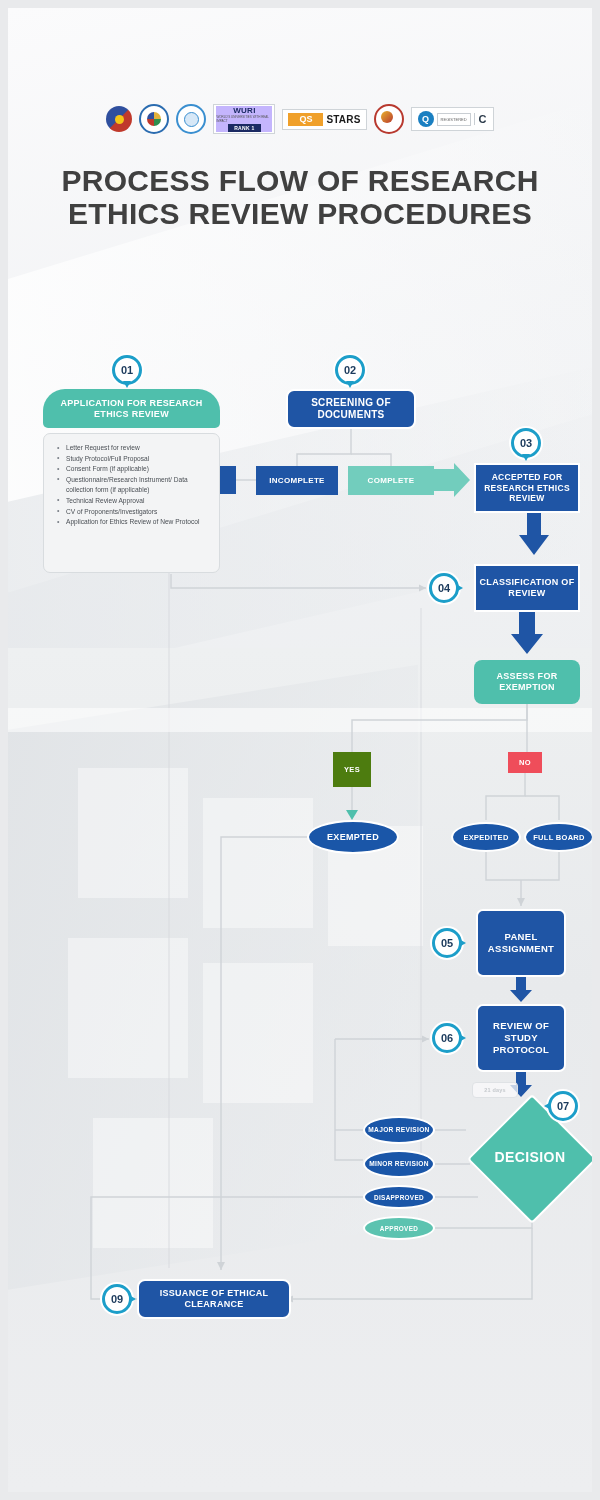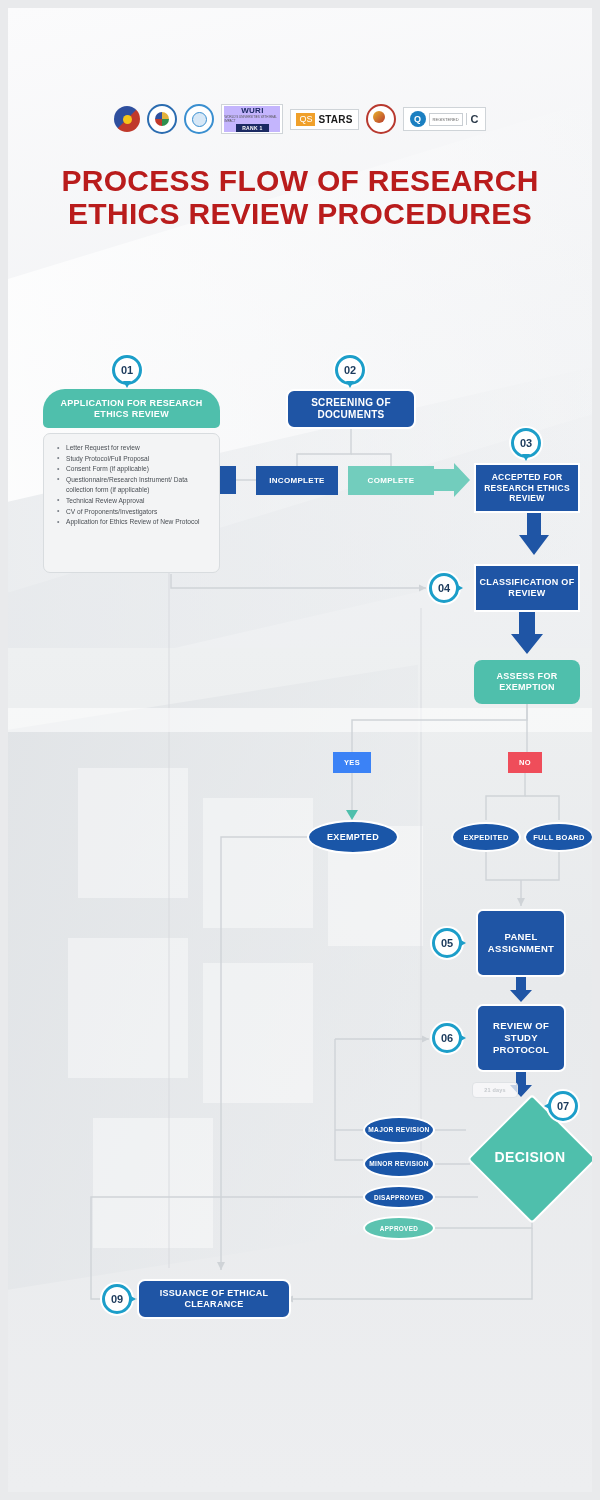--- a/index.html
+++ b/index.html
@@ -63,37 +63,37 @@
     border:1px solid #3a8fd0;display:block;}
   .logo-box{border:1px solid #cfd4d8;background:#fff;
     display:flex;align-items:center;justify-content:center;padding:1px 2px;}
   .wurj{width:56px;height:26px;display:flex;flex-direction:column;
     align-items:center;justify-content:center;background:#c4b5fd;}
   .wurj-top{font-size:8px;font-weight:bold;color:#1b2a63;letter-spacing:.3px;line-height:9px;}
   .wurj-sub{font-size:3px;color:#555;line-height:4px;}
   .wurj-rank{background:#1b2a63;color:#fff;font-size:5px;font-weight:bold;
     padding:1px 6px;margin-top:1px;letter-spacing:.3px;}
   .qs{display:flex;align-items:center;gap:3px;background:#fff;padding:2px 3px;}
-  .qs-mark{background:#f0a02a;color:#fff;font-size:9px;font-weight:normal;
-    padding:2px 3px;line-height:9px;}
+  .qs-mark{background:#f0a02a;color:#fff;font-size:9px;font-weight:bold;
+    padding:2px 11px;line-height:9px;}
   .qs-txt{font-size:10px;font-weight:bold;color:#1a1a1a;letter-spacing:.2px;}
   .lg-swirl{width:26px;height:26px;border-radius:50%;background:#fff;
     border:2px solid #b8392f;position:relative;}
   .lg-swirl:after{content:"";position:absolute;left:5px;top:5px;width:12px;height:12px;
     border-radius:50%;background:linear-gradient(135deg,#e8b22a,#b8392f);}
   .tuv{display:flex;align-items:center;gap:3px;background:#fff;padding:2px 4px;}
   .tuv-c{width:16px;height:16px;border-radius:50%;background:#1a7fc1;color:#fff;
     font-size:9px;font-weight:bold;display:flex;align-items:center;justify-content:center;}
   .tuv-b{border:1px solid #c9ced3;font-size:4px;color:#666;padding:3px 3px;line-height:5px;}
   .tuv-g{font-size:11px;font-weight:bold;color:#2b3a4a;border-left:1px solid #c9ced3;
     padding-left:4px;}
 
   
   #title{position:absolute;left:0;top:156px;width:584px;text-align:center;
-    color:#b91c1c;font-size:30px;font-weight:bold;line-height:33px;
+    color:#404040;font-size:30px;font-weight:bold;line-height:33px;
     letter-spacing:.3px;}
   #title .l2{display:block;}
 
   
   #flow{position:absolute;left:0;top:0;width:584px;height:1484px;}
   #lines{position:absolute;left:0;top:0;width:584px;height:1484px;}
 
   .node{position:absolute;box-sizing:border-box;display:flex;
     align-items:center;justify-content:center;text-align:center;
     color:#fff;font-weight:bold;letter-spacing:.3px;}
@@ -121,21 +121,21 @@
   #n01body li{position:relative;color:#4a4f55;font-size:6.6px;line-height:10.6px;
     padding-left:2px;}
   #n01body li:before{content:"•";position:absolute;left:-7px;top:-.5px;color:#7a8088;font-size:7px;}
 
   #n02{left:278px;top:381px;width:130px;height:40px;font-size:10px;line-height:12px;}
   #nINC{left:248px;top:458px;width:82px;height:29px;font-size:8px;background:#1f55a5;border:0;}
   #nCOM{left:340px;top:458px;width:86px;height:29px;font-size:8px;background:#72cdbd;border:0;}
   #n03{left:466px;top:455px;width:106px;height:50px;font-size:8.5px;line-height:10.5px;padding:0 4px;}
   #n04{left:466px;top:556px;width:106px;height:48px;font-size:9px;line-height:11px;}
   #n05assess{left:466px;top:652px;width:106px;height:44px;font-size:9px;line-height:11px;border-radius:8px;}
-  #nYES{left:325px;top:744px;width:38px;height:21px;font-size:7.5px;background:#3b82f6;border:0;}
+  #nYES{left:325px;top:744px;width:38px;height:35px;font-size:7.5px;background:#4d7c0f;border:0;}
   #nNO{left:500px;top:744px;width:34px;height:21px;font-size:7.5px;background:#ef4d5a;border:0;}
   #nEXEMPT{left:299px;top:812px;width:92px;height:34px;font-size:9px;}
   #nEXPED{left:443px;top:814px;width:70px;height:30px;font-size:7.5px;}
   #nFULL{left:516px;top:814px;width:70px;height:30px;font-size:7.5px;}
   #n05{left:468px;top:901px;width:90px;height:68px;font-size:9.5px;line-height:12px;border-radius:7px;}
   #n06{left:468px;top:996px;width:90px;height:68px;font-size:9.5px;line-height:12px;border-radius:7px;}
 
   #daysTag{position:absolute;left:464px;top:1074px;width:44px;height:14px;
     border:1px solid #dfe2e5;border-radius:4px;background:rgba(250,250,251,.75);
     display:flex;align-items:center;justify-content:center;

